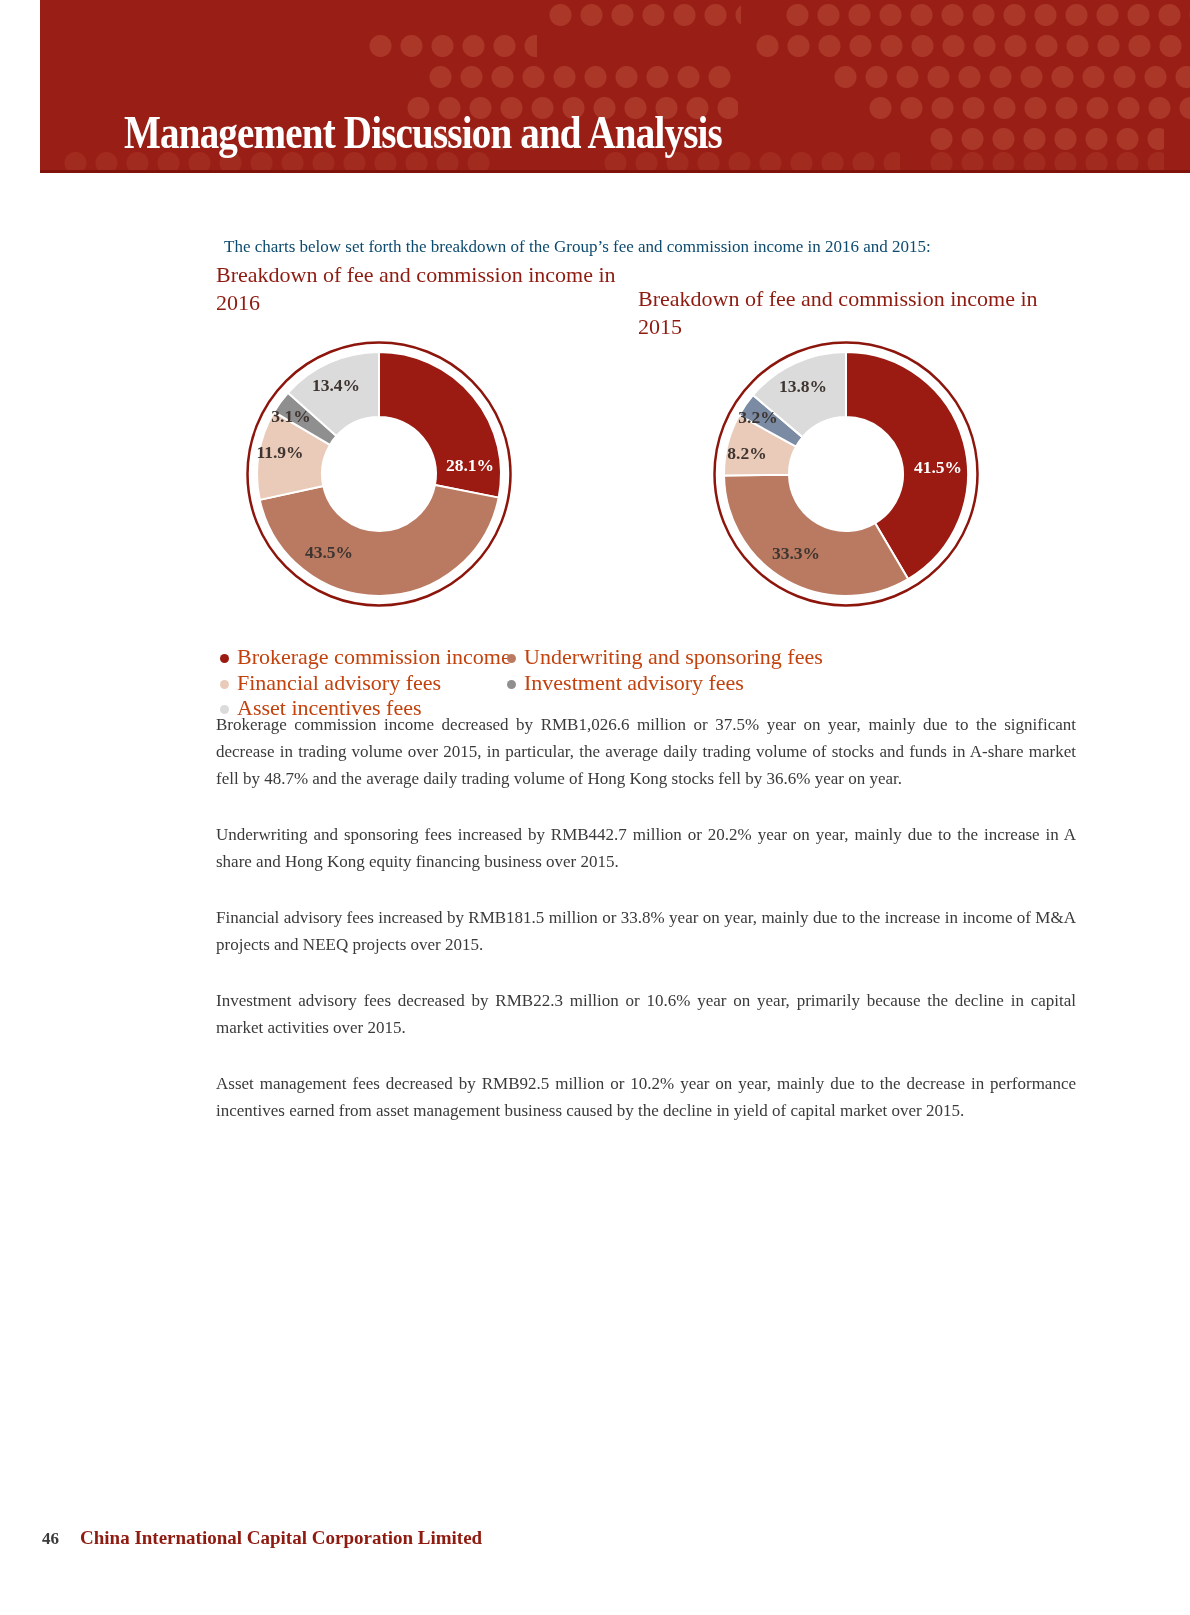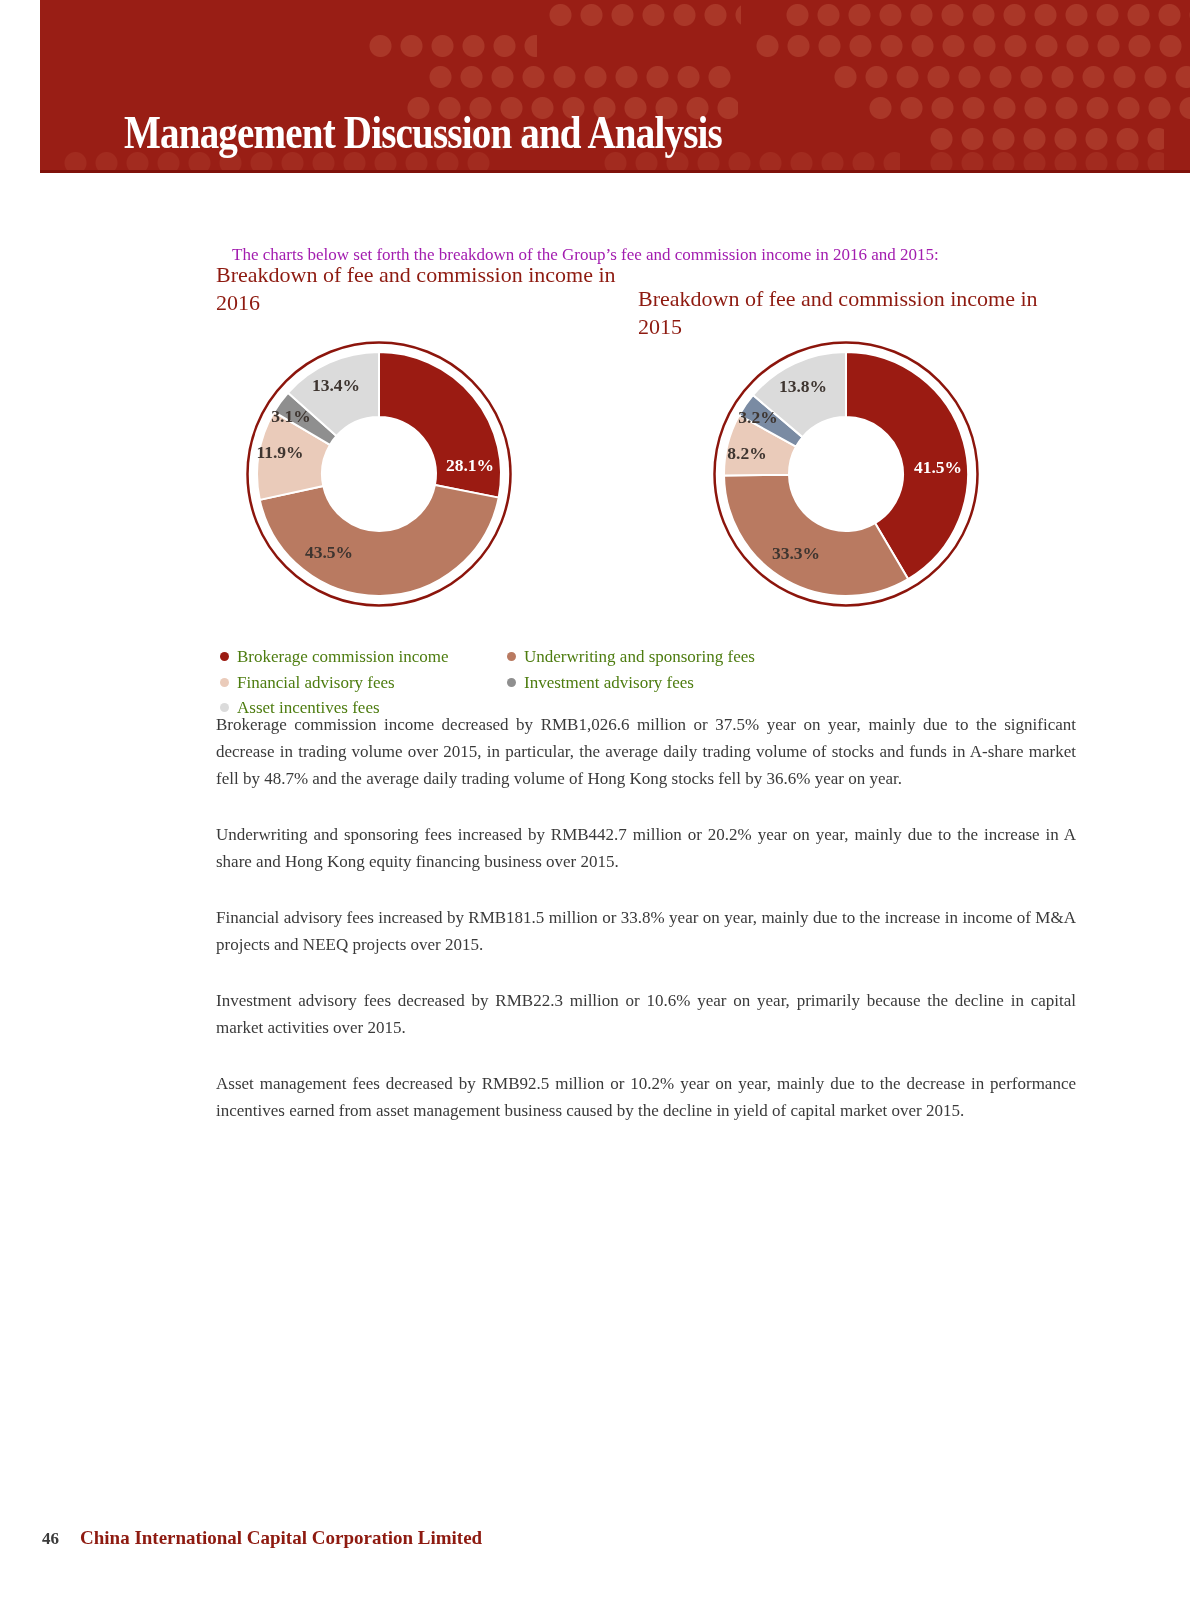--- a/index.html
+++ b/index.html
@@ -11,36 +11,36 @@
           border-bottom:3px solid #7F120B;overflow:hidden;margin-left:37px;}
   .dotrow{position:absolute;height:30px;
           background-image:radial-gradient(circle,#AA3728 10.5px,transparent 11.5px);
           background-size:31px 30px;}
   .dotrow.faint{opacity:.5;}
   .banner h1{position:absolute;left:84px;top:110px;margin:0;color:#FFFFFF;
              font-size:46px;line-height:46px;font-weight:700;letter-spacing:-1px;
              transform:scaleX(.85);transform-origin:left top;white-space:nowrap;}
 
   
-  .intro{position:absolute;left:216px;top:225px;width:862px;margin:16px;
-         font-size:17px;line-height:27px;color:#a21caf;}
+  .intro{position:absolute;left:216px;top:225px;width:862px;margin:8px;
+         font-size:17px;line-height:27px;color:#0c4a6e;}
 
   
   .chart-title{position:absolute;top:261px;width:420px;margin:0;
                font-size:22px;line-height:27.5px;font-weight:400;color:#8E1A10;}
   #title0{left:216px;}
   #title1{left:638px;margin-top:24px;}
 
   
   .donut-svg{position:absolute;width:300px;height:300px;}
   #donut0{left:229px;top:324px;}
   #donut1{left:696px;top:324px;}
 
   
-  .legend-col{position:absolute;top:644px;font-size:17px;color:#4d7c0f;}
+  .legend-col{position:absolute;top:644px;font-size:22px;color:#c2410c;}
   #legcol0{left:220px;}
   #legcol1{left:507px;}
   .legend-row{height:25.5px;line-height:25.5px;white-space:nowrap;}
   .bullet{display:inline-block;width:9px;height:9px;border-radius:50%;
           margin-right:8px;vertical-align:1px;}
 
   
   .body-copy{position:absolute;left:216px;top:711px;width:860px;
              font-size:17px;line-height:27px;color:#3A3A3A;text-align:justify;}
   .body-copy p{margin:0 0 29px 0;}

